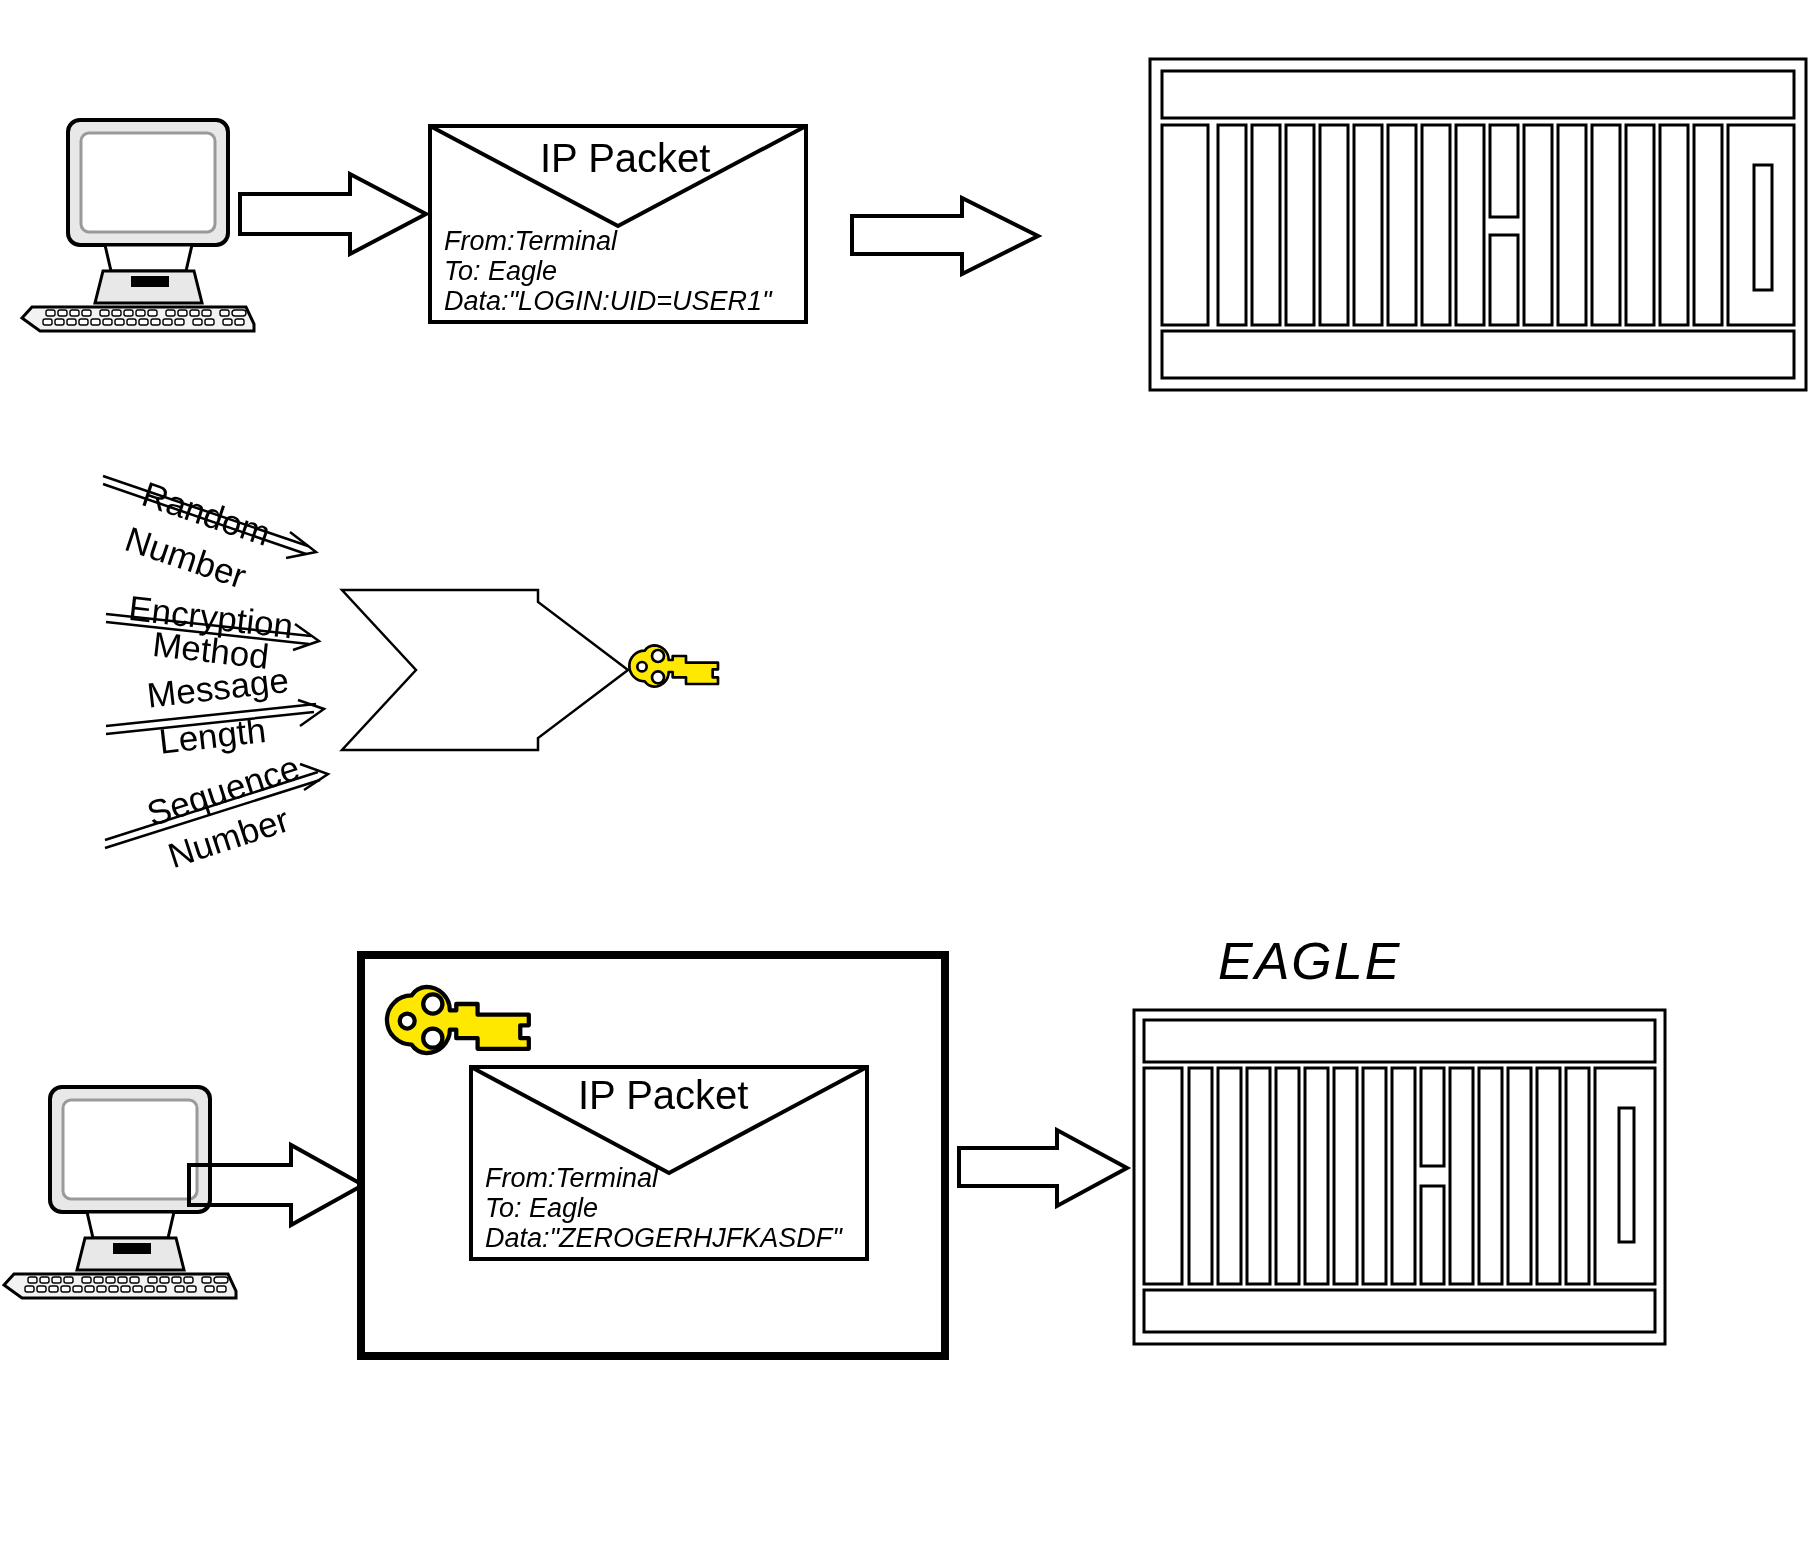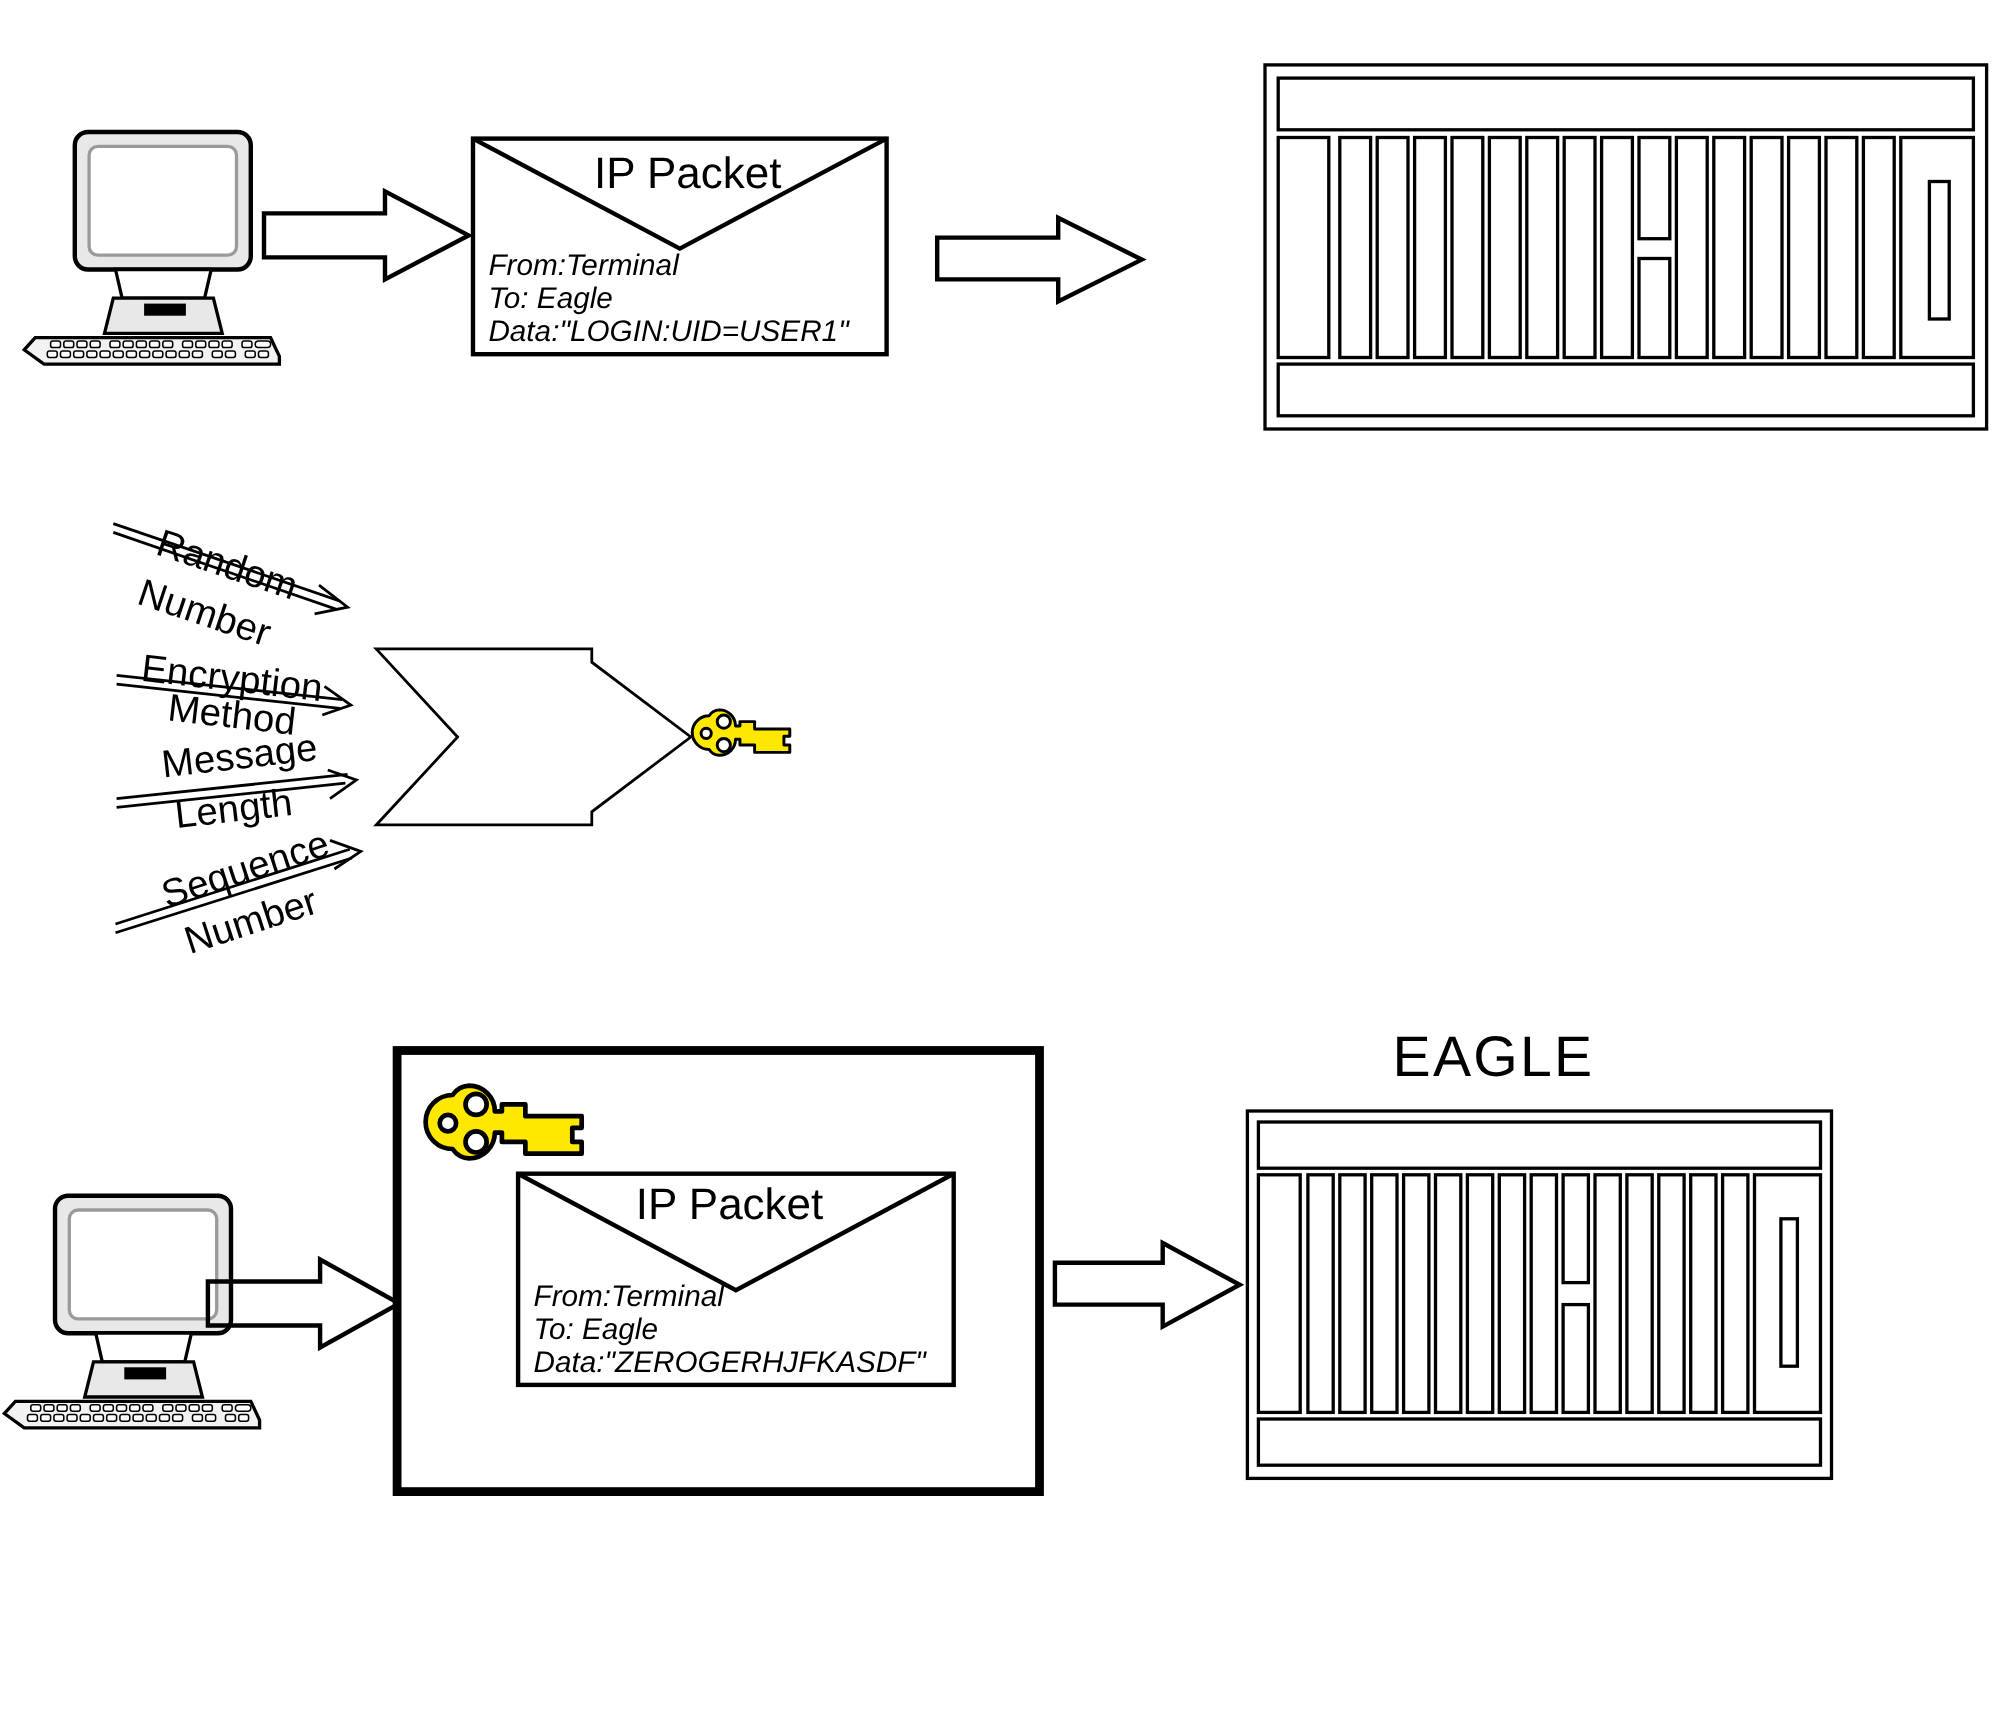--- a/index.html
+++ b/index.html
@@ -268,21 +268,21 @@
   <div class="abs pkt-line" style="left:485px;top:1163px;">From:Terminal</div>
   <div class="abs pkt-line" style="left:485px;top:1193px;">To: Eagle</div>
   <div class="abs pkt-line" style="left:485px;top:1223px;">Data:"ZEROGERHJFKASDF"</div>
 
   <div class="abs" style="left:957px;top:1128px;">
     <svg width="172" height="82" viewBox="0 0 172 82">
       <path class="stroke" stroke-width="4" d="M2 20 L100 20 L100 2 L170 40 L100 78 L100 58 L2 58 Z" fill="#fff"></path>
     </svg>
   </div>
 
-  <div class="abs eagle-label" style="left:1266px;top:931px;">EAGLE</div>
+  <div class="abs eagle-label" style="left:1218px;top:931px;font-style:italic;">EAGLE</div>
 
   <div class="abs" style="left:1132px;top:1008px;">
     <svg width="535" height="338" viewBox="0 0 535 338">
       <rect x="2" y="2" width="531" height="334" fill="#fff" stroke="#000" stroke-width="3"></rect>
       <rect x="12" y="12" width="511" height="42" fill="#fff" stroke="#000" stroke-width="3"></rect>
       <rect x="12" y="282" width="511" height="42" fill="#fff" stroke="#000" stroke-width="3"></rect>
       <g fill="#fff" stroke="#000" stroke-width="3">
         <rect x="12" y="60" width="38" height="216"></rect>
         <rect x="57" y="60" width="23" height="216"></rect>
         <rect x="86" y="60" width="23" height="216"></rect>

